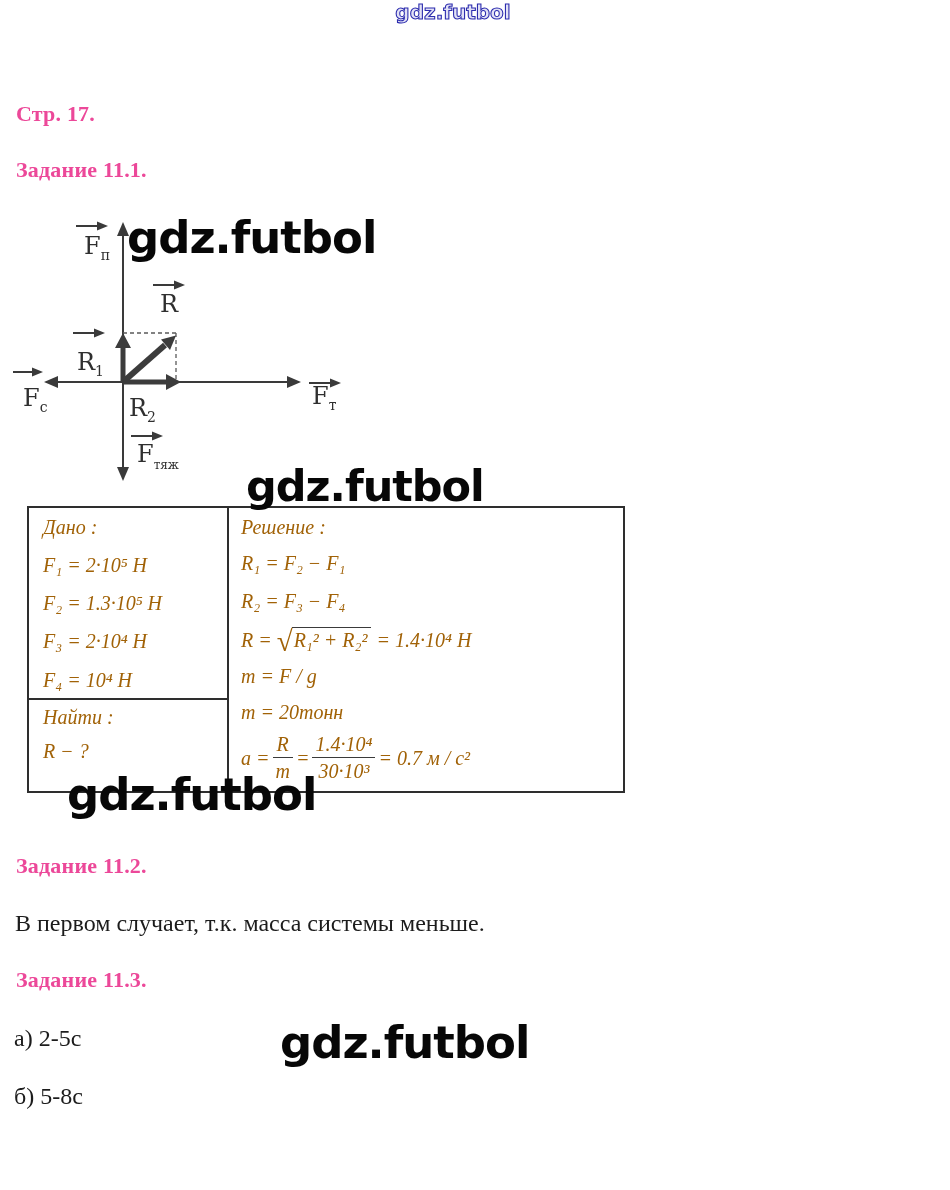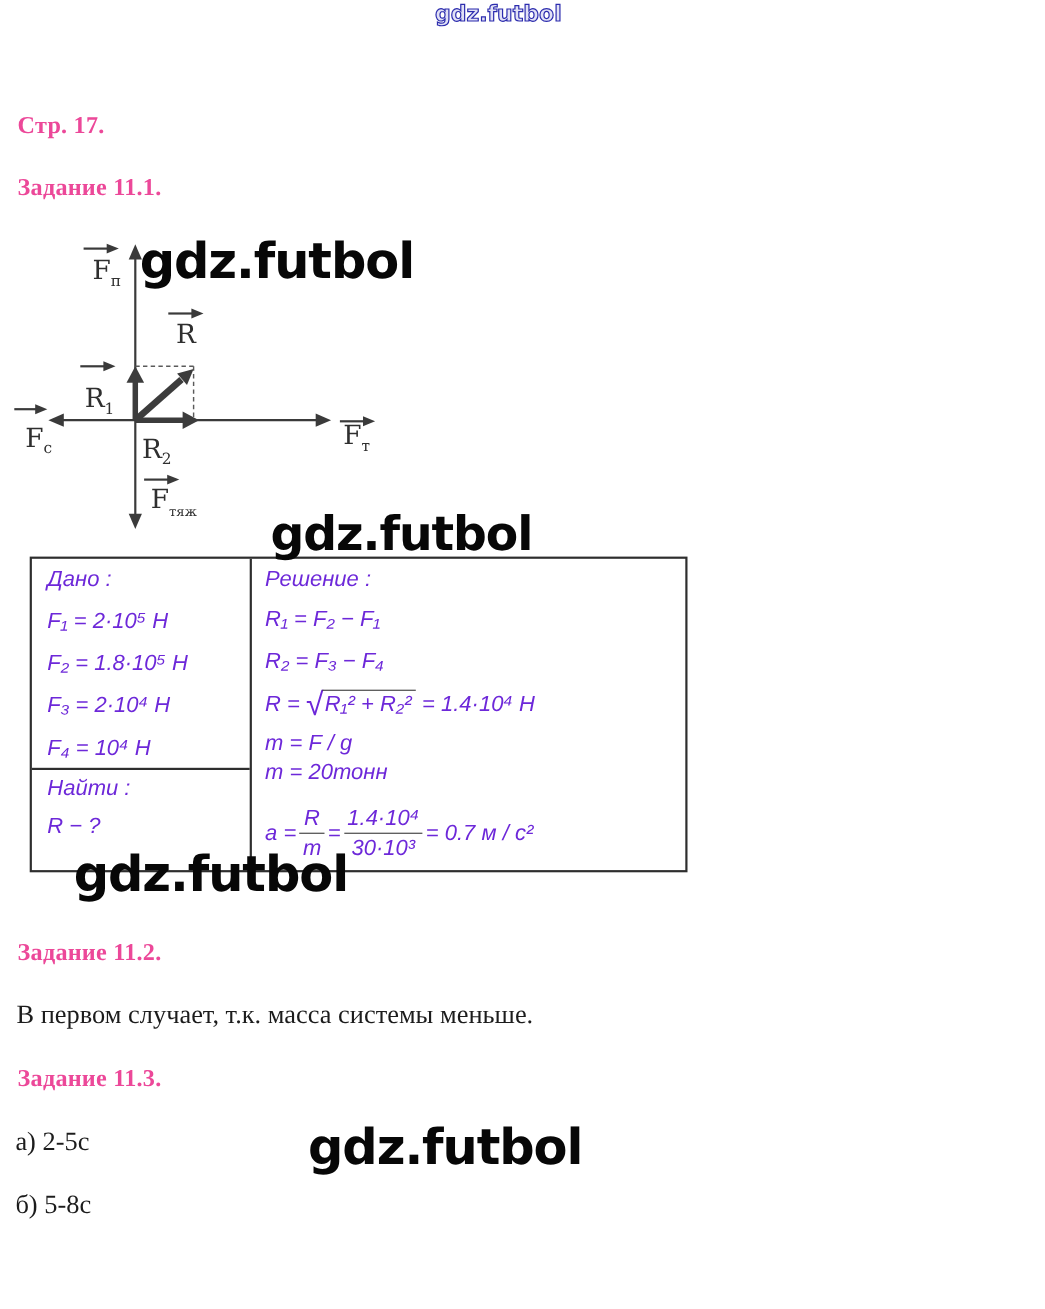--- a/index.html
+++ b/index.html
@@ -32,22 +32,22 @@
   #task-table{
     left:27px;top:506px;width:598px;height:287px;
     border:2px solid #2e2e2e;
     box-sizing:border-box;
     background:transparent;
     z-index:2;
   }
   .col-divider{position:absolute;left:198px;top:0;bottom:0;width:2px;background:#2e2e2e;}
   .row-divider{position:absolute;left:0;top:190px;width:198px;height:0;border-top:2px solid #2e2e2e;}
   .math{
-    font-family:Liberation Sans, sans-serif;
-    font-style:italic;font-size:20px;color:#6d28d9;white-space:nowrap;
+    font-family:Liberation Serif, serif;
+    font-style:italic;font-size:20px;color:#a16207;white-space:nowrap;
   }
   .math-hdr{font-size:20px;}
   .rad{border-top:1.6px solid #3a3a3a;padding:1px 4px 0 2px;}
   .sqrt-sym{font-style:normal;font-size:29px;vertical-align:-4px;margin-right:-1px;}
   .frac{display:inline-flex;flex-direction:column;align-items:center;vertical-align:middle;margin:0 3px;}
   .frac .fnum,.frac .fden{line-height:1.15;padding:0 3px;}
   .frac .fbar{align-self:stretch;border-top:1.6px solid #3a3a3a;margin:1px 0 2px 0;}
   .accel-line{display:flex;align-items:center;}
   
   #diagram{left:0;top:200px;z-index:1;}
@@ -116,36 +116,36 @@
   <div class="abs wm" style="left:127px;top:215px;font-size:45px;">gdz.futbol</div>
 
   <div class="abs wm" style="left:246px;top:465px;font-size:43px;">gdz.futbol</div>
 
   <div id="task-table" class="abs">
     <div class="col-divider"></div>
     <div class="row-divider"></div>
 
     <div class="abs math math-hdr" style="left:14px;top:8px;">Дано :</div>
     <div class="abs math" style="left:14px;top:46px;">F₁ = 2·10⁵ Н</div>
-    <div class="abs math" style="left:14px;top:84px;">F₂ = 1.8·10⁵ Н</div>
+    <div class="abs math" style="left:14px;top:84px;">F₂ = 1.3·10⁵ Н</div>
     <div class="abs math" style="left:14px;top:122px;">F₃ = 2·10⁴ Н</div>
     <div class="abs math" style="left:14px;top:161px;">F₄ = 10⁴ Н</div>
     <div class="abs math math-hdr" style="left:14px;top:198px;">Найти :</div>
     <div class="abs math" style="left:14px;top:232px;">R − ?</div>
 
     <div class="abs math math-hdr" style="left:212px;top:8px;">Решение :</div>
     <div class="abs math" style="left:212px;top:44px;">R₁ = F₂ − F₁</div>
     <div class="abs math" style="left:212px;top:82px;">R₂ = F₃ − F₄</div>
 
     <div class="abs math" style="left:212px;top:117px;">
       <span>R = </span><span class="sqrt-sym">√</span><span class="rad">R₁² + R₂²</span><span> = 1.4·10⁴ Н</span>
     </div>
 
     <div class="abs math" style="left:212px;top:157px;">m = F / g</div>
-    <div class="abs math" style="left:212px;top:183px;text-align:right;">m = 20тонн</div>
+    <div class="abs math" style="left:212px;top:193px;text-align:right;">m = 20тонн</div>
 
     <div class="abs math accel-line" style="left:212px;top:225px;">
       <span>a = </span>
       <span class="frac">
         <span class="fnum">R</span>
         <span class="fbar"></span>
         <span class="fden">m</span>
       </span>
       <span> = </span>
       <span class="frac">

